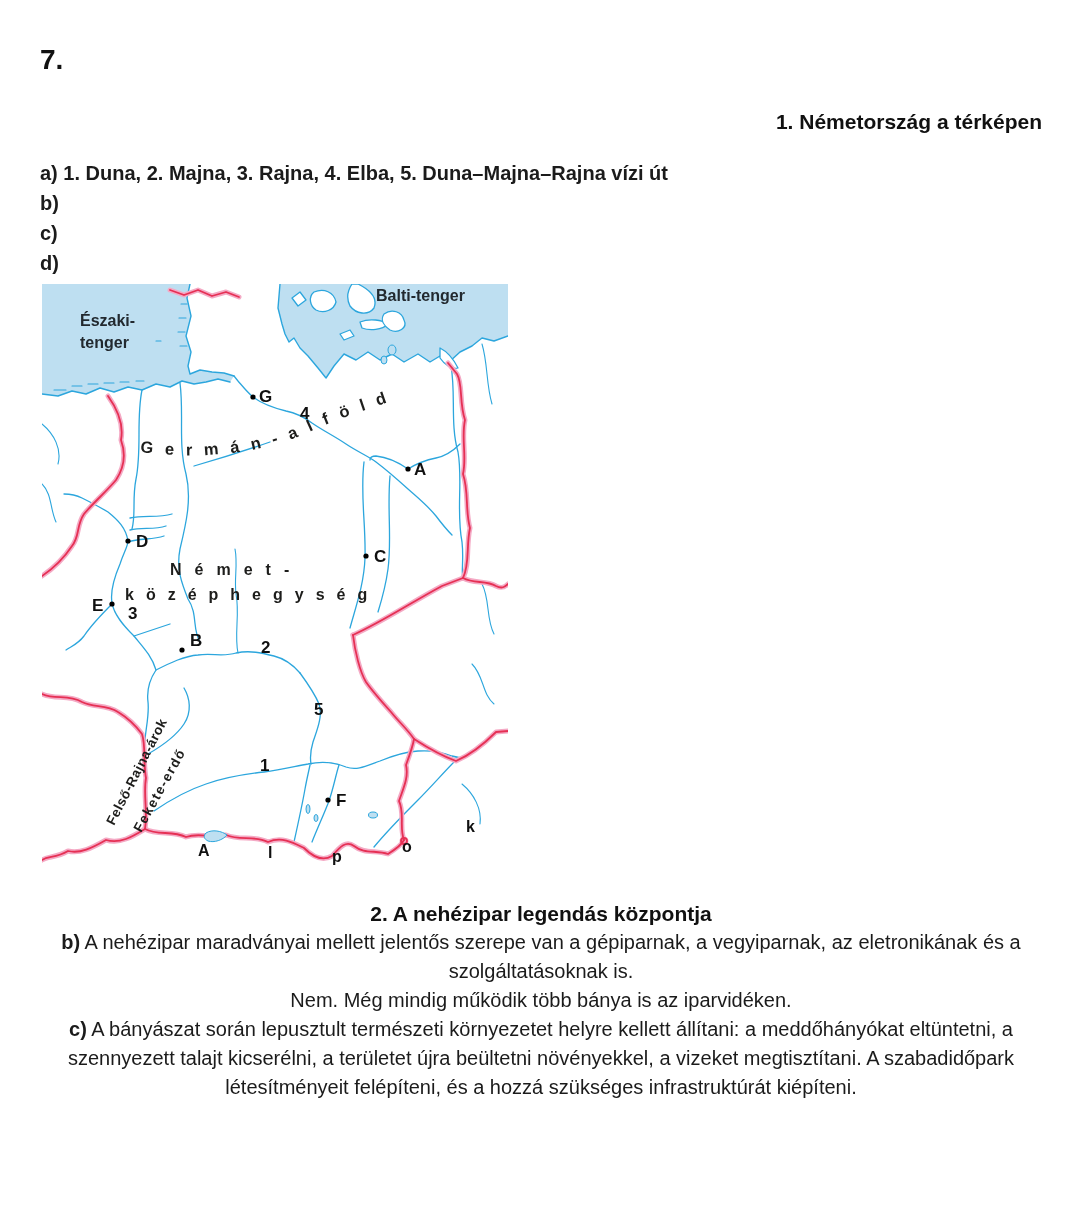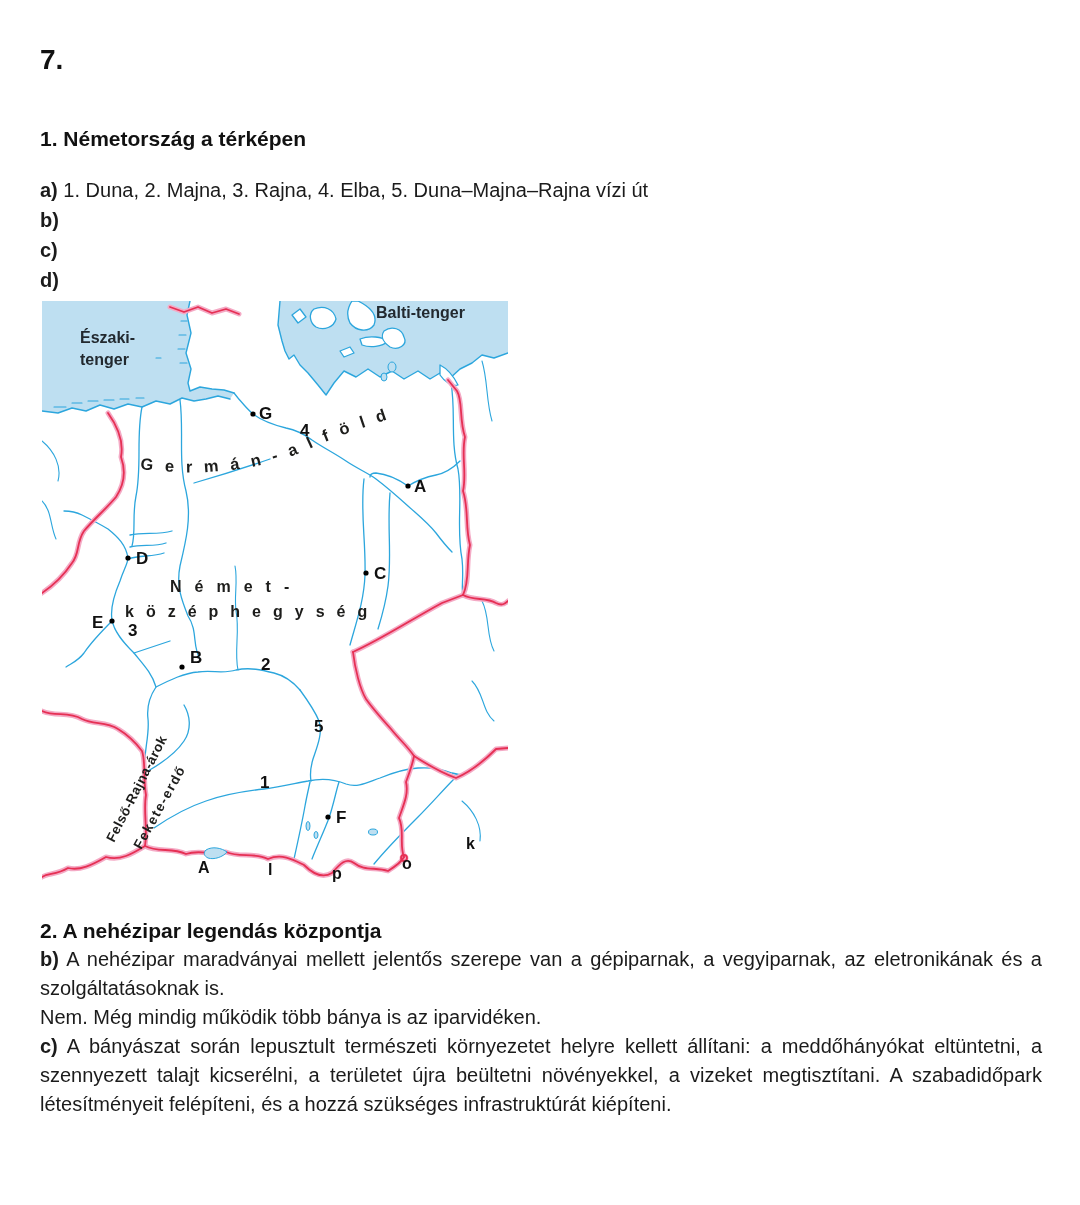--- a/index.html
+++ b/index.html
@@ -7,45 +7,45 @@
     width:1080px;height:1205px;background:#ffffff;color:#1b1b1b;
     font-family:"Liberation Sans",sans-serif;
     -webkit-font-smoothing:antialiased;overflow:hidden;
   }
   .page{padding:40px 38px 0 40px;width:1002px;}
   
   .title{display:flex;font-weight:700;font-size:28px;line-height:39px;color:#111;}
   .title-num{width:33px;flex:none;}
   
   .s-heading{font-size:21px;font-weight:700;color:#111;}
-  .s1-heading{margin-top:48px;}
+  .s1-heading{margin-top:31px;text-align:right;}
   
   .answer-lines{margin-top:24px;font-size:20px;line-height:30px;}
   .ans-label{font-weight:700;}
-  .ans-text{font-weight:400;}
+  .ans-text{font-weight:700;}
   
   .map-wrap{margin-top:6px;margin-left:2px;width:466px;height:585px;}
   svg text{fill:#1d1d1b;}
   .sea-label{font-size:16px;font-weight:700;fill:#22292f;}
   .region{font-size:16px;font-weight:700;}
   .region-curve{font-size:16.5px;font-weight:700;}
   .region-rot{font-size:13.5px;font-weight:700;}
   .pt-label{font-size:17px;font-weight:700;fill:#101010;}
   .num-label{font-size:17px;font-weight:700;fill:#101010;}
   .alps-letter{font-size:16px;font-weight:700;fill:#101010;}
   .coast{fill:none;stroke:#2ca6dd;stroke-width:1.4;stroke-linecap:round;stroke-linejoin:round;}
   .river{fill:none;stroke:#2ca6dd;stroke-width:1.3;stroke-linecap:round;stroke-linejoin:round;}
   .river-thin{fill:none;stroke:#2ca6dd;stroke-width:1.1;stroke-linecap:round;}
   .island{fill:#ffffff;stroke:#2ca6dd;stroke-width:1.3;stroke-linejoin:round;}
   .lake{fill:#bedff1;stroke:#2ca6dd;stroke-width:1;}
   .halo{fill:none;stroke:#f4aac5;stroke-width:5;stroke-linecap:round;stroke-linejoin:round;}
   .bord{fill:none;stroke:#e63054;stroke-width:1.8;stroke-linecap:round;stroke-linejoin:round;}
   
   .section2{margin-top:30px;font-size:20px;line-height:29px;}
-  .section2 p{margin:0;}
+  .section2 p{margin:0;text-align:center;}
   .just{text-align:justify;}
 </style>
 </head>
 <body>
 
 <div class="page">
 
   <div class="title">
     <div class="title-num">7.</div>
   </div>

